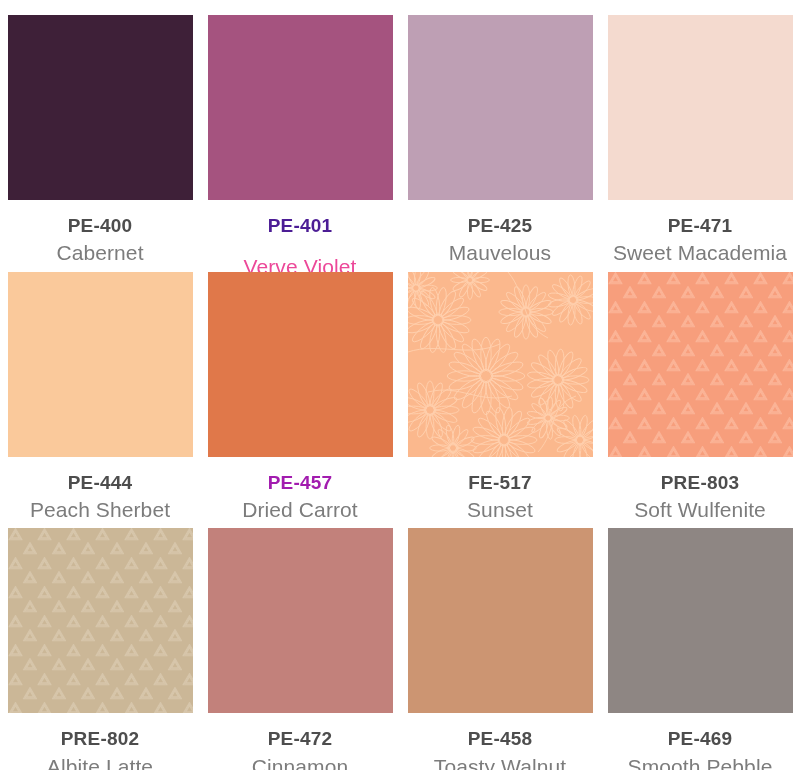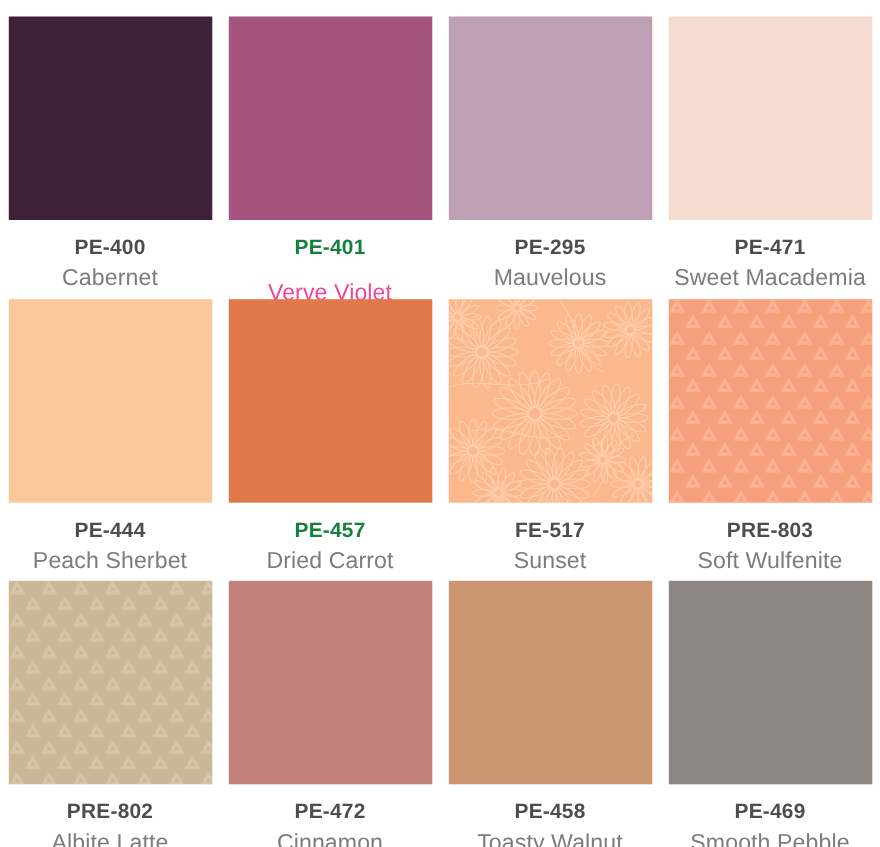--- a/index.html
+++ b/index.html
@@ -78,49 +78,49 @@
     <div class="swatch-cell">
       <div class="swatch-chip" style="background: rgb(62, 32, 56);"></div>
       <div class="swatch-caption">
         <span class="swatch-code" style="color: rgb(77, 77, 77);">PE-400</span>
         <span class="swatch-name" style="color: rgb(124, 124, 124);">Cabernet</span>
       </div>
     </div>
     <div class="swatch-cell">
       <div class="swatch-chip" style="background: rgb(165, 83, 127);"></div>
       <div class="swatch-caption">
-        <span class="swatch-code" style="color: #15803d;">PE-401</span>
+        <span class="swatch-code" style="color: #4c1d95;">PE-401</span>
         <span class="swatch-name" style="color: #ec4899; margin-top: 16px;">Verve Violet</span>
       </div>
     </div>
     <div class="swatch-cell">
       <div class="swatch-chip" style="background: rgb(190, 159, 180);"></div>
       <div class="swatch-caption">
-        <span class="swatch-code" style="color: rgb(77, 77, 77);">PE-295</span>
+        <span class="swatch-code" style="color: rgb(77, 77, 77);">PE-425</span>
         <span class="swatch-name" style="color: rgb(124, 124, 124);">Mauvelous</span>
       </div>
     </div>
     <div class="swatch-cell">
       <div class="swatch-chip" style="background: rgb(244, 218, 207);"></div>
       <div class="swatch-caption">
         <span class="swatch-code" style="color: rgb(77, 77, 77);">PE-471</span>
         <span class="swatch-name" style="color: rgb(124, 124, 124);">Sweet Macademia</span>
       </div>
     </div>
     <div class="swatch-cell">
       <div class="swatch-chip" style="background: rgb(250, 201, 155);"></div>
       <div class="swatch-caption">
         <span class="swatch-code" style="color: rgb(77, 77, 77);">PE-444</span>
         <span class="swatch-name" style="color: rgb(124, 124, 124);">Peach Sherbet</span>
       </div>
     </div>
     <div class="swatch-cell">
       <div class="swatch-chip" style="background: rgb(224, 120, 74);"></div>
       <div class="swatch-caption">
-        <span class="swatch-code" style="color: #15803d;">PE-457</span>
+        <span class="swatch-code" style="color: #a21caf;">PE-457</span>
         <span class="swatch-name" style="color: rgb(124, 124, 124);">Dried Carrot</span>
       </div>
     </div>
     <div class="swatch-cell">
       <div class="swatch-chip" style="background: rgb(251, 184, 141);">
         <svg class="swatch-texture" width="185" height="185" viewBox="0 0 185 185">
           <g>
             <ellipse cx="48.70" cy="48.00" rx="14.28" ry="4.42" fill="none" stroke="#FFD0AE" stroke-width="0.9" transform="rotate(0.00 48.70 48.00)"></ellipse>
             <ellipse cx="47.57" cy="54.40" rx="14.28" ry="4.42" fill="none" stroke="#FFD0AE" stroke-width="0.9" transform="rotate(20.00 47.57 54.40)"></ellipse>
             <ellipse cx="44.33" cy="60.02" rx="14.28" ry="4.42" fill="none" stroke="#FFD0AE" stroke-width="0.9" transform="rotate(40.00 44.33 60.02)"></ellipse>

